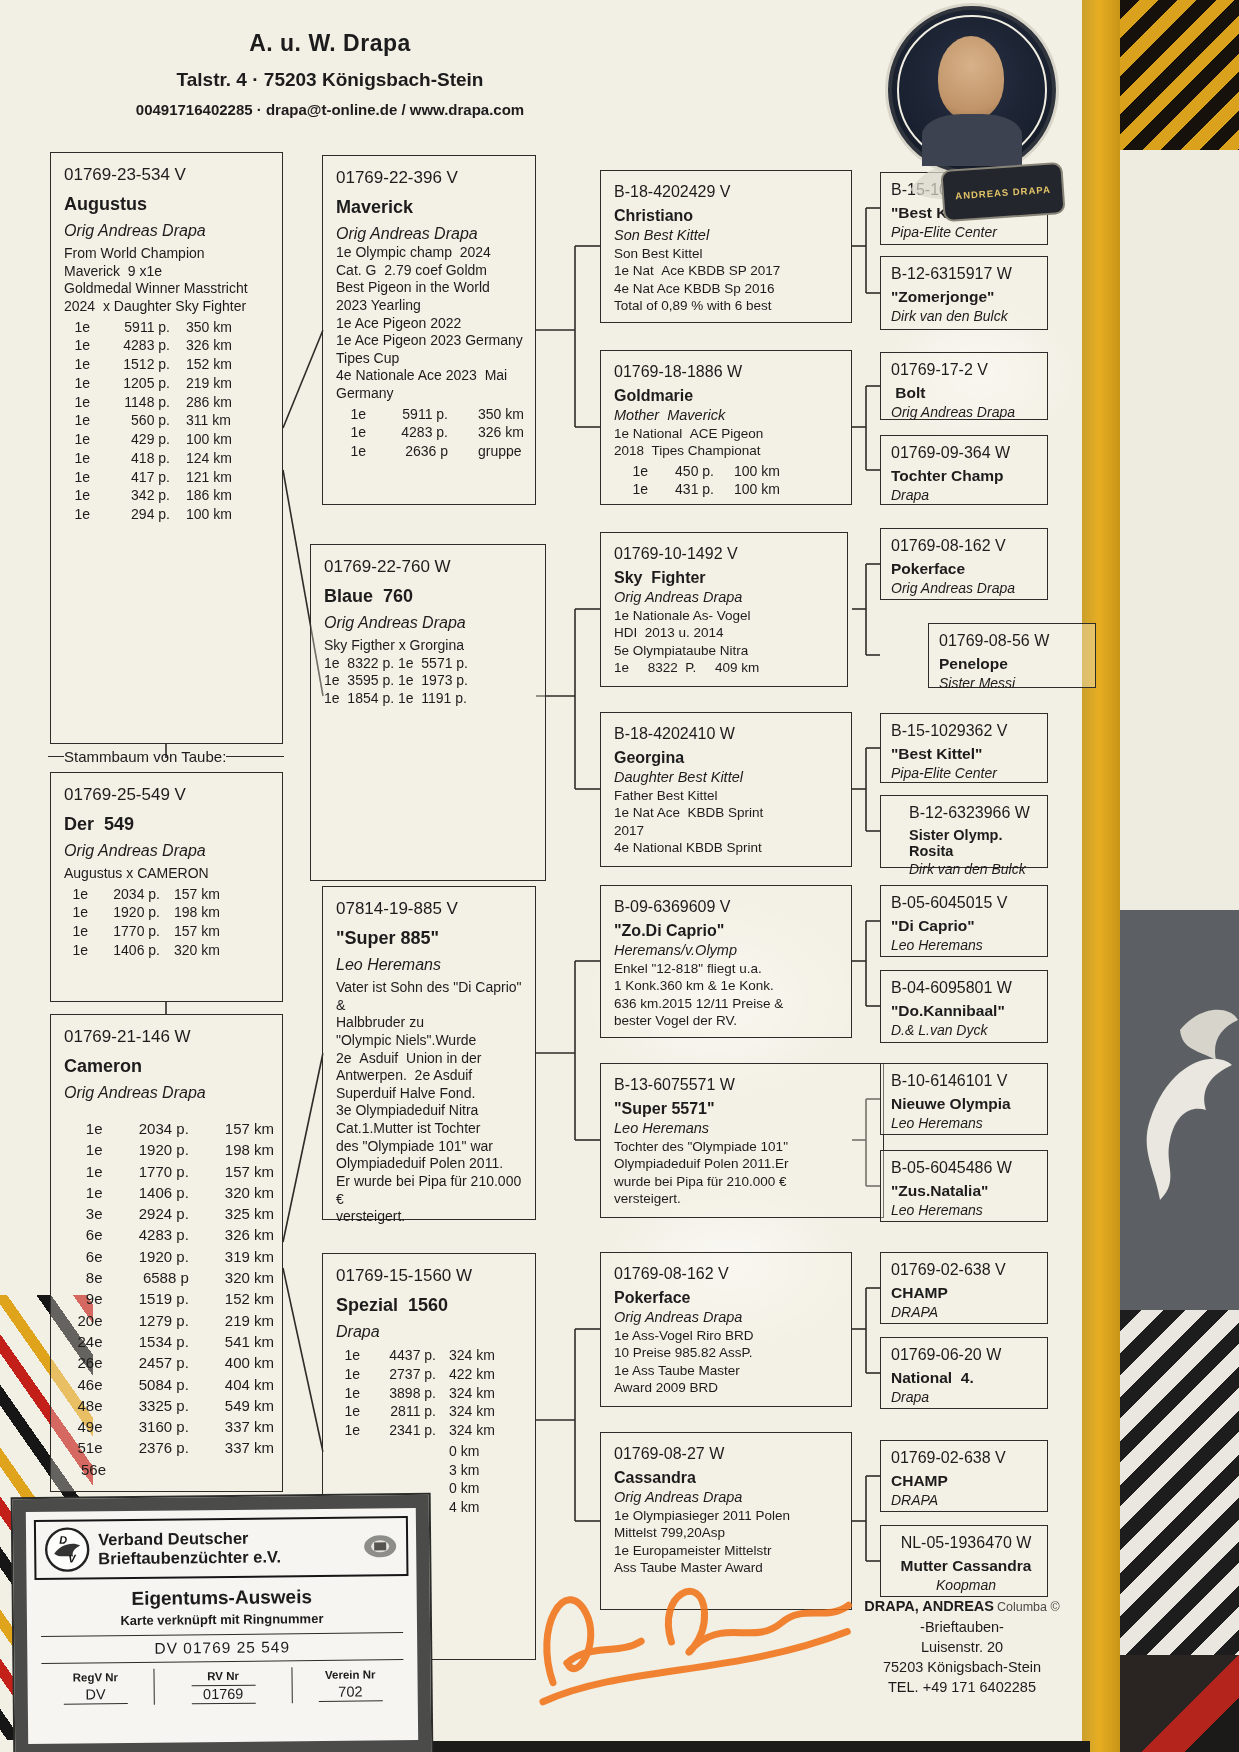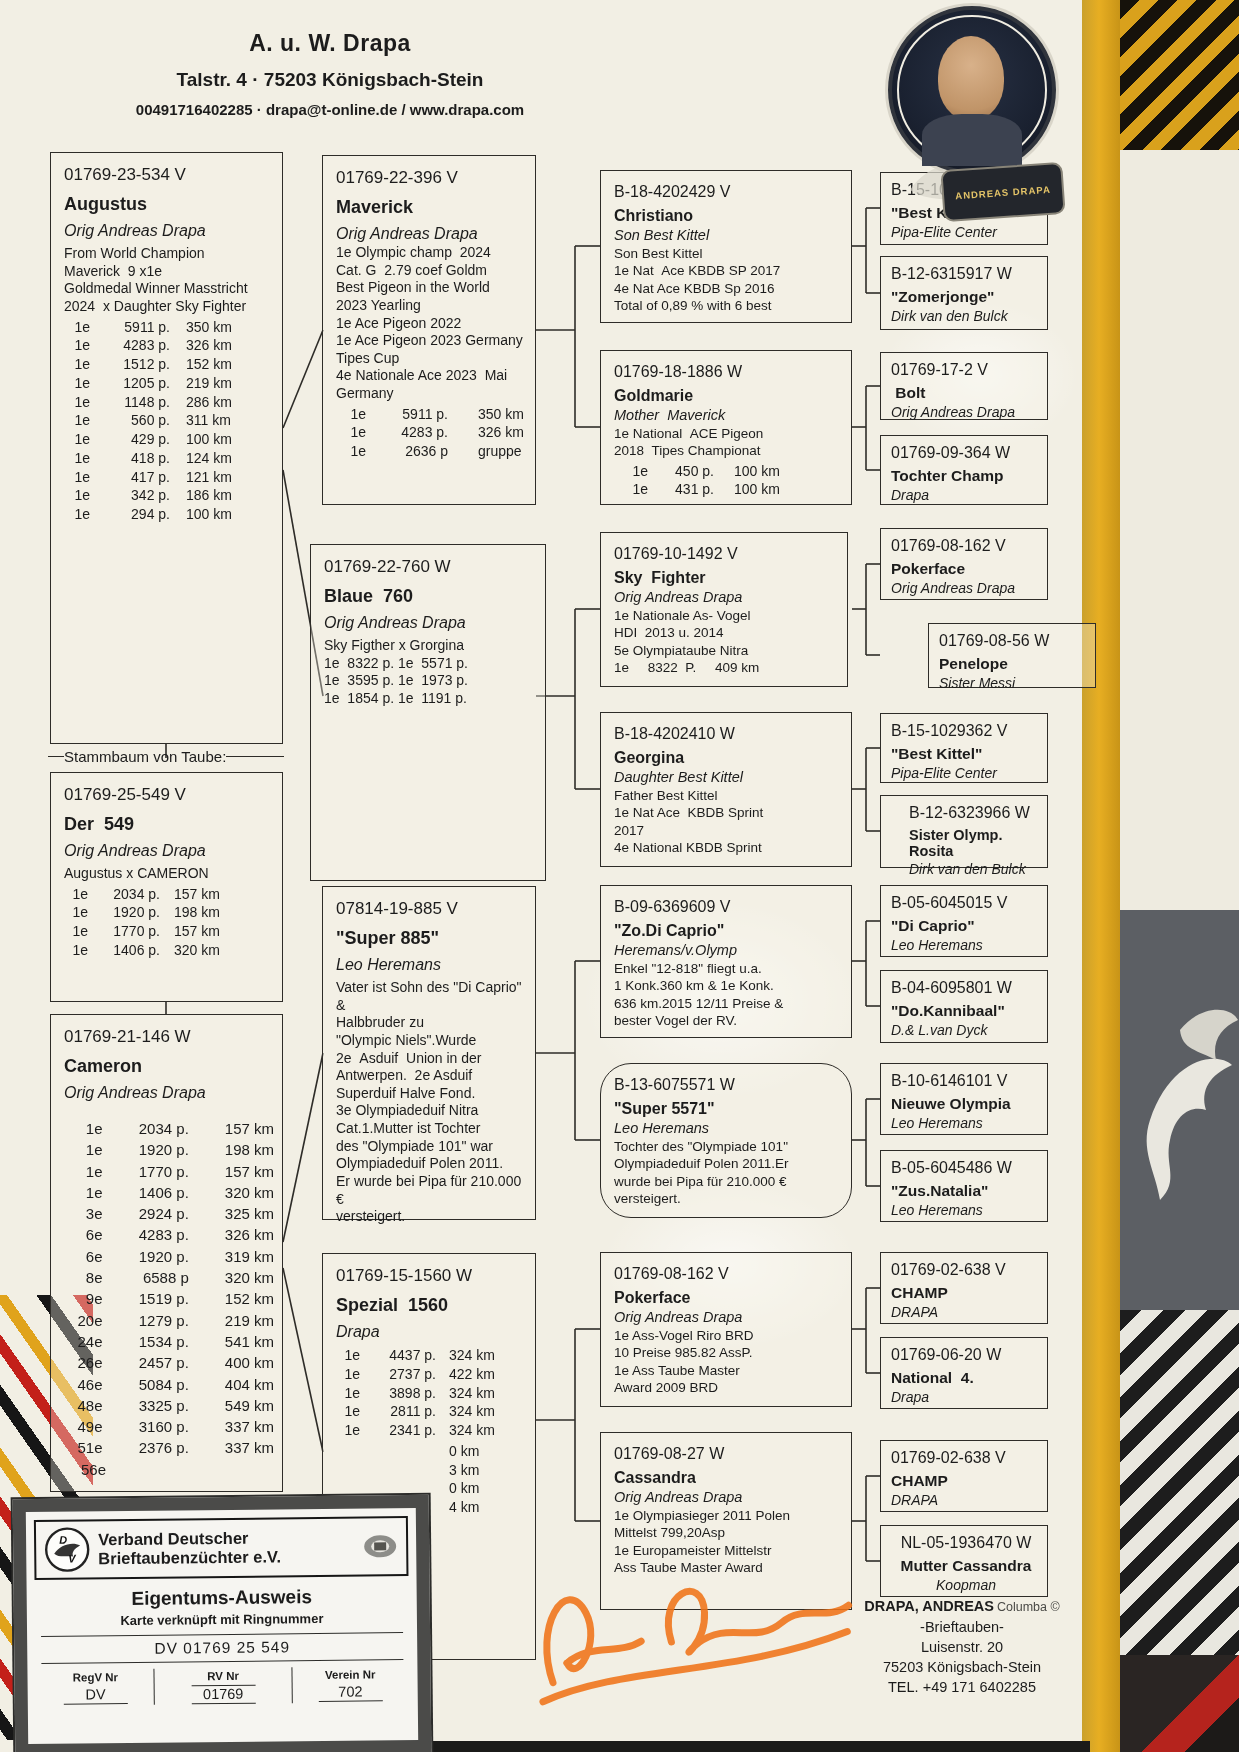--- a/index.html
+++ b/index.html
@@ -565,21 +565,21 @@
   <div class="box md" style="left:600px;top:885px;width:252px;height:153px;">
     <div class="ring">B-09-6369609 V</div>
     <div class="bname">"Zo.Di Caprio"</div>
     <div class="origin">Heremans/v.Olymp</div>
     <div class="note">Enkel "12-818" fliegt u.a.
 1 Konk.360 km &amp; 1e Konk.
 636 km.2015 12/11 Preise &amp;
 bester Vogel der RV.</div>
   </div>
 
-  <div class="box md" style="left:600px;top:1063px;width:252px;height:155px;border-radius:31px;">
+  <div class="box md" style="left:600px;top:1063px;width:284px;height:155px;">
     <div class="ring">B-13-6075571 W</div>
     <div class="bname">"Super 5571"</div>
     <div class="origin">Leo Heremans</div>
     <div class="note">Tochter des "Olympiade 101"
 Olympiadeduif Polen 2011.Er
 wurde bei Pipa für 210.000 €
 versteigert.</div>
   </div>
 
   <div class="box md" style="left:600px;top:1252px;width:252px;height:155px;">

